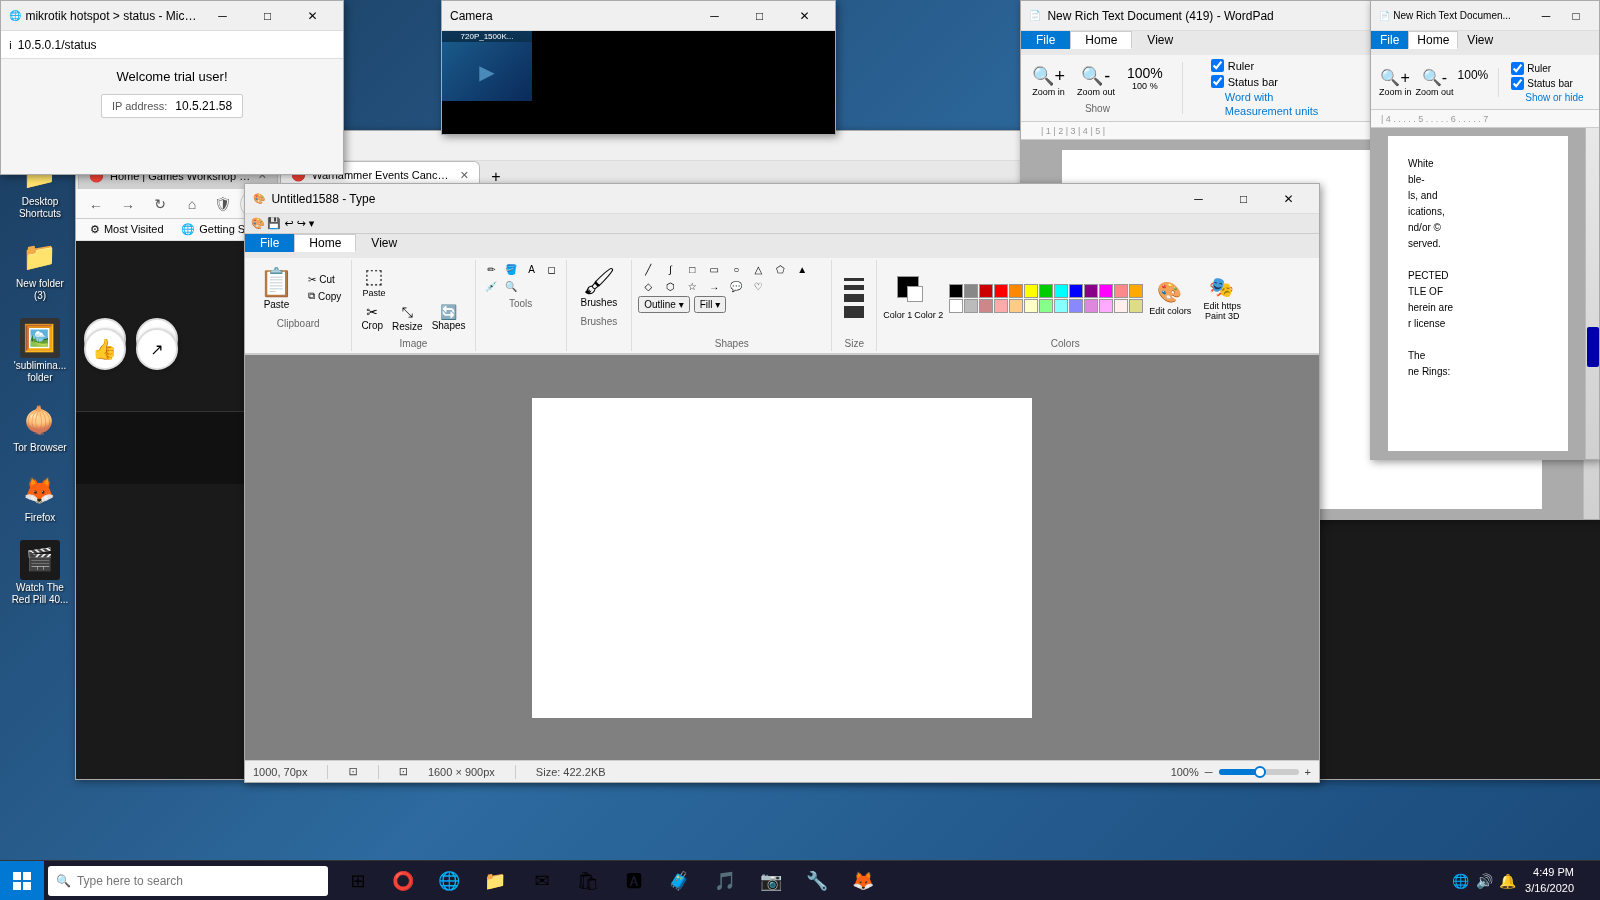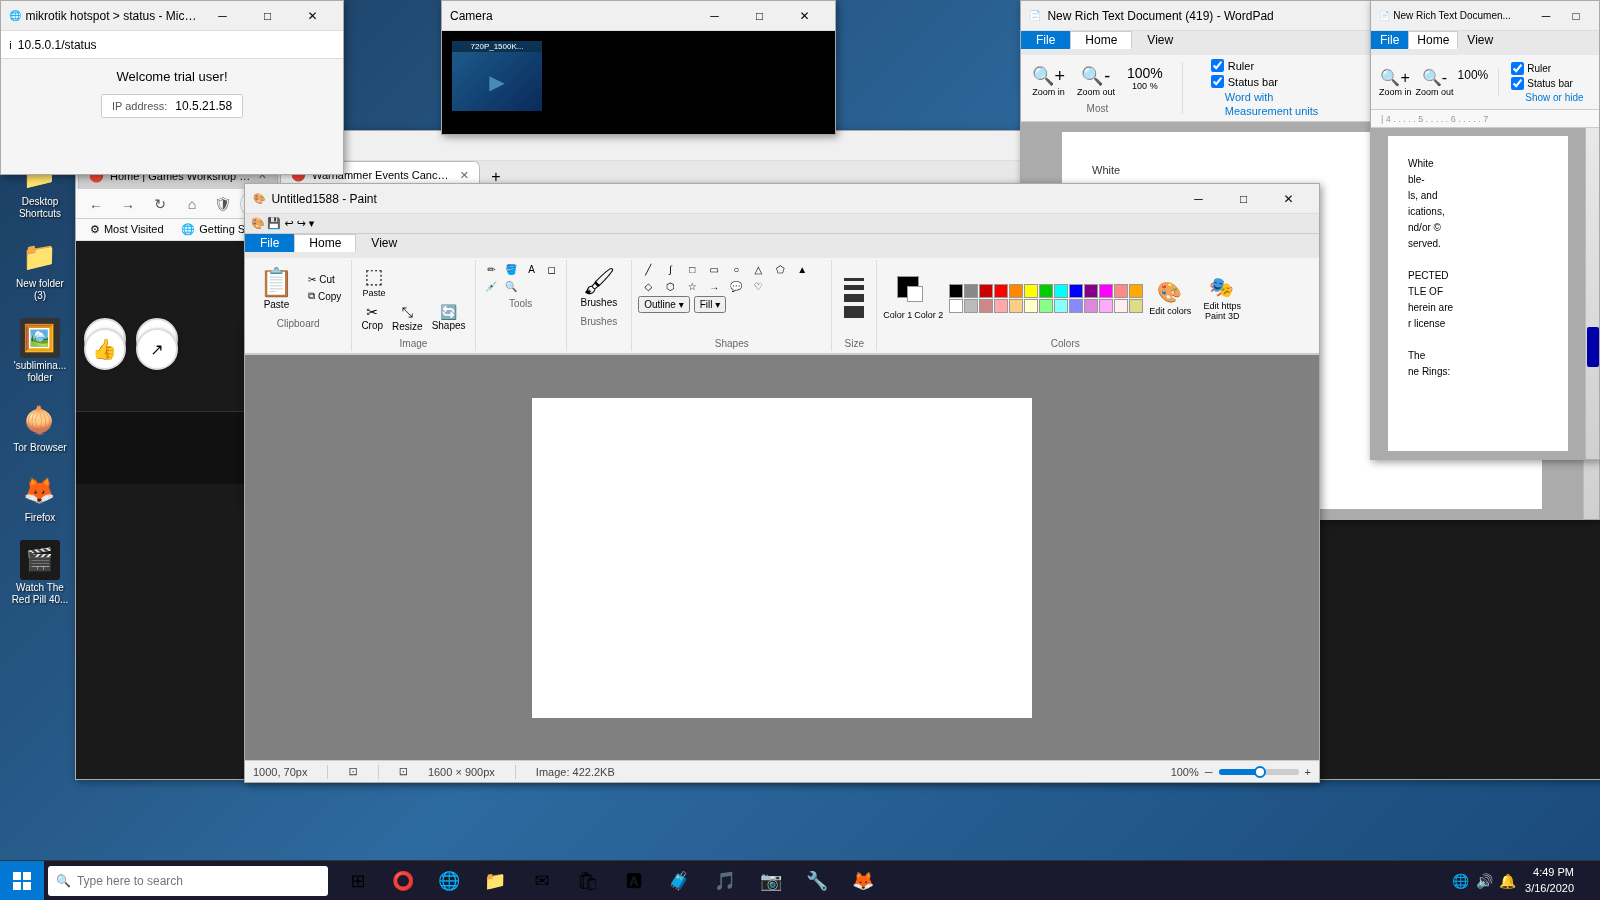--- a/index.html
+++ b/index.html
@@ -300,38 +300,41 @@
           </div>
           <div style="display:flex;flex-direction:column;align-items:center;cursor:pointer;padding:3px;">
             <span style="font-size:18px;">🔍-</span>
             <span style="font-size:9px;">Zoom out</span>
           </div>
           <div style="display:flex;flex-direction:column;align-items:center;cursor:pointer;padding:3px;">
             <span style="font-size:14px;">100%</span>
             <span style="font-size:9px;">100 %</span>
           </div>
         </div>
-        <span style="font-size:10px;color:#666;text-align:center;">Most</span>
+        <span style="font-size:10px;color:#666;text-align:center;">Show</span>
       </div>
       <div style="display:flex;flex-direction:column;gap:3px;padding-left:8px;">
         <label style="font-size:11px;display:flex;align-items:center;gap:4px;cursor:pointer;">
           <input type="checkbox" checked="" style=""> 
             <span>Ruler</span>
         </label>
         <label style="font-size:11px;display:flex;align-items:center;gap:4px;cursor:pointer;">
           <input type="checkbox" checked="" style=""> 
             <span>Status bar</span>
         </label>
         <div style="display:flex;flex-direction:column;padding-left:14px;gap:2px;">
           <span style="font-size:11px;color:#0078d4;cursor:pointer;">Word with</span>
           <span style="font-size:11px;color:#0078d4;cursor:pointer;">Measurement units</span>
         </div>
       </div>
     </div>
 
+    <div class="wordpad-ruler">
+      <span>| 1 | 2 | 3 | 4 | 5 |</span>
+    </div>
 
     <div style="display:flex;flex:1;overflow:hidden;position:relative;">
       <div class="wordpad-content">
         <div class="wordpad-page">
           <div class="wp-text">
             <p>White</p>
             <p>ble-</p>
             <p>ls, and</p>
             <p>ications,</p>
             <p>nd/or ©</p>
@@ -453,21 +456,21 @@
         <div style="font-size:36px;font-weight:900;color:white;font-family:'Times New Roman',serif;letter-spacing:2px;">WARHAMMER®</div>
         <div style="font-size:36px;font-weight:900;color:white;font-family:'Times New Roman',serif;letter-spacing:2px;">WARHAMMER</div>
       </div>
     </div>
   </div>
 
   <div class="window paint-window flex-col">
     <div class="window-titlebar">
       <div style="display:flex;align-items:center;gap:6px;flex:1;">
         <span style="font-size:10px;">🎨</span>
-        <span class="title">Untitled1588 - Paint</span>
+        <span class="title">Untitled1588 - Type</span>
       </div>
       <div class="window-controls">
         <button class="wc-btn">─</button>
         <button class="wc-btn">□</button>
         <button class="wc-btn close">✕</button>
       </div>
     </div>
 
     <div style="height:20px;background:#e8e8e8;display:flex;align-items:center;padding:0 6px;gap:3px;font-size:11px;border-bottom:1px solid #ccc;">
       <span style="font-size:11px;">🎨</span>
@@ -656,21 +659,21 @@
     </div>
 
     <div class="paint-statusbar">
       <span>1000, 70px</span>
       <div class="status-sep"></div>
       <span>⊡</span>
       <div class="status-sep"></div>
       <span>⊡</span>
       <span>1600 × 900px</span>
       <div class="status-sep"></div>
-      <span>Image: 422.2KB</span>
+      <span>Size: 422.2KB</span>
       <div style="margin-left:auto;display:flex;align-items:center;gap:6px;">
         <span>100%</span>
         <span style="cursor:pointer;">─</span>
         <div style="width:80px;height:6px;background:#ccc;border-radius:3px;position:relative;">
           <div style="width:50%;height:6px;background:#0078d4;border-radius:3px;"></div>
           <div style="width:12px;height:12px;background:white;border:2px solid #0078d4;border-radius:50%;position:absolute;top:-3px;left:44%;cursor:pointer;"></div>
         </div>
         <span style="cursor:pointer;">+</span>
       </div>
     </div>
@@ -701,21 +704,21 @@
 
   <div class="window camera-window flex-col">
     <div class="window-titlebar">
       <span class="title">Camera</span>
       <div class="window-controls">
         <button class="wc-btn">─</button>
         <button class="wc-btn">□</button>
         <button class="wc-btn close">✕</button>
       </div>
     </div>
-    <div style="flex:1;background:black;display:flex;align-items:flex-start;padding:10px;gap:6px;">
+    <div style="flex:1;background:black;display:flex;align-items:flex-start;padding:0;gap:6px;">
       <div style="width:90px;height:70px;background:linear-gradient(#1a6aaa,#0a3a6a);cursor:pointer;display:flex;flex-direction:column;">
         <div style="font-size:8px;color:white;background:rgba(0,0,0,0.5);text-align:center;padding:1px;">720P_1500K...</div>
         <div style="flex:1;background:linear-gradient(135deg,#1a5a8a 0%,#0a2a5a 100%);display:flex;align-items:center;justify-content:center;">
           <span style="color:#4a8aba;font-size:20px;">▶</span>
         </div>
       </div>
     </div>
   </div>
 
   <div class="social-buttons" style="left:84px; top:318px; z-index:12;">

